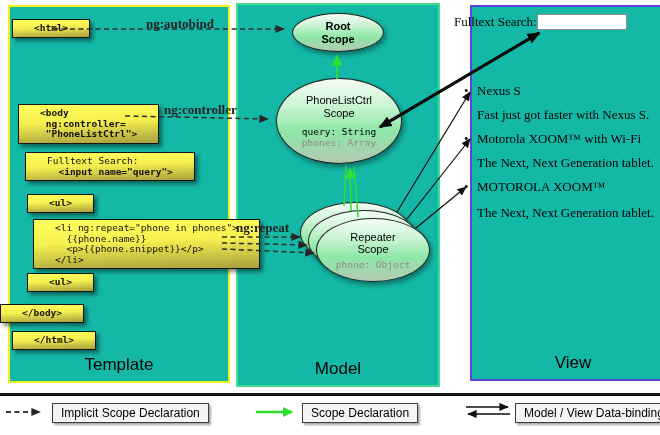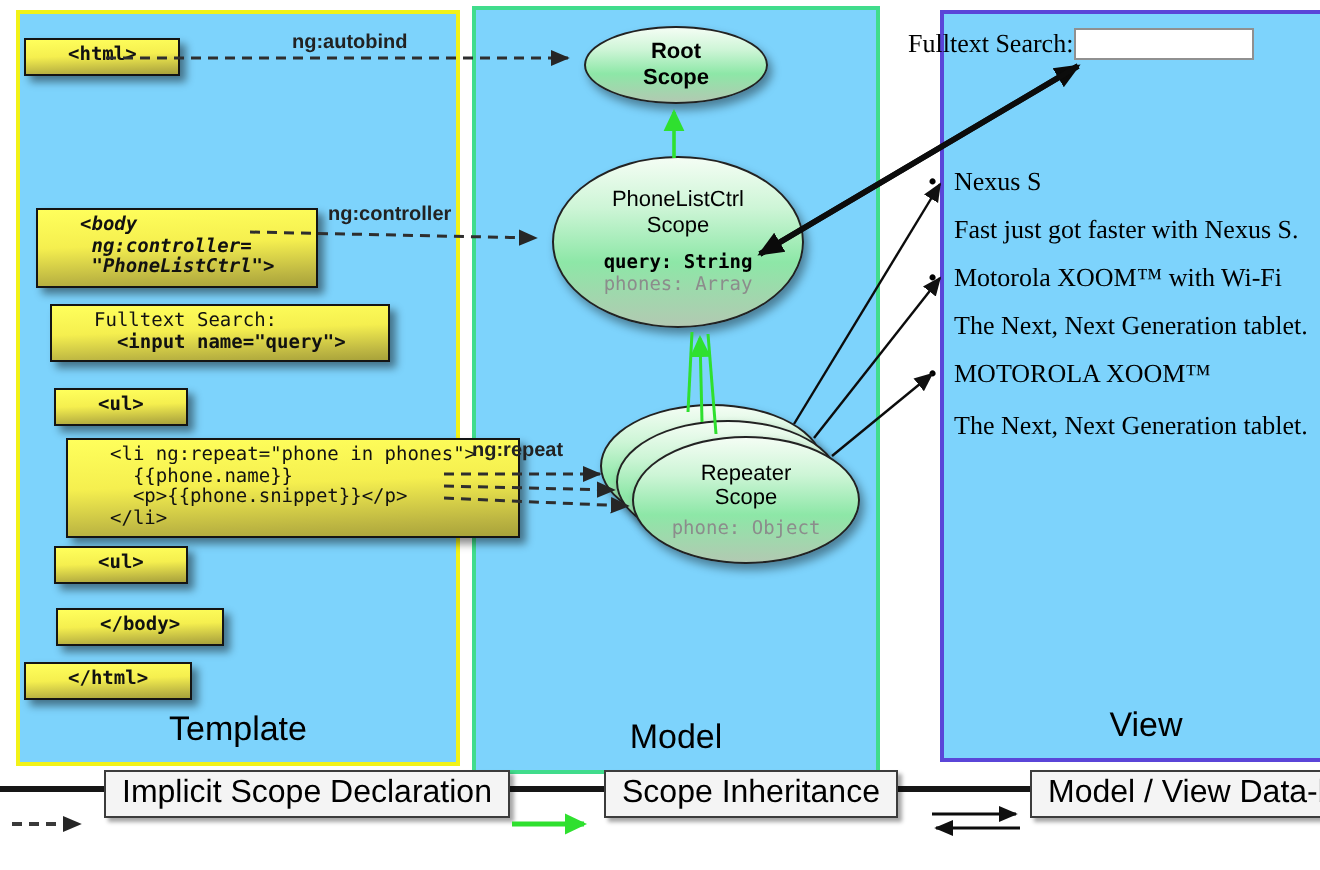--- a/index.html
+++ b/index.html
@@ -1,89 +1,89 @@
 <!DOCTYPE html>
 <html><head>
 <meta charset="utf-8">
 <style>
   html,body{margin:0;padding:0;background:#fff;}
   .stage{position:relative;width:660px;height:435px;background:#fff;overflow:hidden;
          font-family:"Liberation Sans",sans-serif;}
   
-  .panel{position:absolute;background:#7dd3fc;border:2px solid;}
+  .panel{position:absolute;background:#14b8a6;border:2px solid;}
   .panel-template{left:8px;top:5px;width:218px;height:374px;border-color:#f2f218;}
   .panel-model{left:236px;top:3px;width:200px;height:380px;border-color:#41dc8c;}
   .panel-view{left:470px;top:5px;width:202px;height:372px;border-color:#5a45d8;}
   .panel-title{position:absolute;left:0;right:0;bottom:6px;text-align:center;
                font-size:17px;color:#000;}
   
   .codebox{position:absolute;padding:3px 21px;white-space:pre;
            font-family:"DejaVu Sans Mono",monospace;font-size:9.5px;line-height:10.5px;color:#111;
            background:linear-gradient(178deg,#ffff5c 0%,#f5ef4f 45%,#bcb542 85%,#a8a23a 100%);
            border:1.5px solid #141414;box-shadow:3px 3px 4px rgba(0,0,0,0.45);}
   .codebox.bold{font-weight:bold;}
   .codebox .bold{font-weight:bold;}
-  .edge-label{position:absolute;font-family:Liberation Sans, sans-serif;font-size:10px;
+  .edge-label{position:absolute;font-family:Liberation Serif, serif;font-size:13px;
               font-weight:bold;color:#222;}
   
   .scope{position:absolute;border-radius:50%;border:1.6px solid #222;text-align:center;
          background:linear-gradient(180deg,#f4fdf4 0%,#cdf5d6 30%,#8de7a7 62%,#b2c9b2 100%);
          box-shadow:2px 3px 5px rgba(0,0,0,0.40);
          display:flex;flex-direction:column;align-items:center;justify-content:center;}
   .scope-title{font-size:11px;line-height:12.5px;white-space:pre;color:#000;}
   .scope-prop{font-family:"DejaVu Sans Mono",monospace;font-size:9.5px;line-height:11px;}
-  .prop-bold{font-weight:bold;color:#000;}
+  .prop-bold{font-weight:normal;color:#000;}
   .prop-gray{color:#8c8c8c;}
   
   .view-search-label{position:absolute;left:454px;top:14px;
                      font-family:"Liberation Serif",serif;font-size:13px;color:#000;}
   .view-search-input{position:absolute;left:537px;top:14px;width:84px;height:14px;
                      border:1px solid #909090;background:#fff;font-size:11px;padding:0 2px;
                      font-family:"Liberation Serif",serif;}
   .view-list{position:absolute;left:464px;top:79px;width:185px;
              font-family:"Liberation Serif",serif;font-size:13px;color:#000;white-space:nowrap;}
   .view-line{line-height:24px;height:24px;}
   .view-bullet{display:inline-block;width:13px;}
   .view-snippet{padding-left:13px;}
   
   .separator{position:absolute;left:0;top:393px;width:660px;height:3px;background:#161616;}
-  .legend-box{position:absolute;top:385px;padding:2px 8px;white-space:nowrap;
-              font-size:16px;color:#000;background:#f4f4f4;border:1.5px solid #3c3c3c;
+  .legend-box{position:absolute;top:403px;padding:2px 8px;white-space:nowrap;
+              font-size:12px;color:#000;background:#f4f4f4;border:1.5px solid #3c3c3c;
               box-shadow:2px 2px 2px rgba(0,0,0,0.35);}
   
   .overlay{position:absolute;left:0;top:0;z-index:30;pointer-events:none;}
 </style>
 </head>
 <body>
 
 <div class="stage">
 
   <div class="panel panel-template">
     <div class="panel-title">Template</div>
   </div>
   <div class="panel panel-model">
     <div class="panel-title">Model</div>
   </div>
   <div class="panel panel-view">
     <div class="panel-title">View</div>
   </div>
 
   <div class="codebox bold" style="left:12px;top:19px;">&lt;html&gt;</div>
-  <div class="codebox bold" style="left:18px;top:104px;font-style:italic;">&lt;body
+  <div class="codebox bold" style="left:18px;top:104px;">&lt;body
  ng:controller=
  "PhoneListCtrl"&gt;</div>
   <div class="codebox" style="left:25px;top:152px;"><span>Fulltext Search:</span>
 <span class="bold">  &lt;input name="query"&gt;</span></div>
   <div class="codebox bold" style="left:27px;top:194px;">&lt;ul&gt;</div>
   <div class="codebox" style="left:33px;top:219px;">&lt;li ng:repeat="phone in phones"&gt;
   {{phone.name}}
   &lt;p&gt;{{phone.snippet}}&lt;/p&gt;
 &lt;/li&gt;</div>
   <div class="codebox bold" style="left:27px;top:273px;">&lt;ul&gt;</div>
-  <div class="codebox bold" style="left:28px;top:304px;">&lt;/body&gt;</div>
+  <div class="codebox bold" style="left:0;top:304px;">&lt;/body&gt;</div>
   <div class="codebox bold" style="left:12px;top:331px;">&lt;/html&gt;</div>
 
   <div class="edge-label" style="left:146px;top:16px;">ng:autobind</div>
   <div class="edge-label" style="left:136px;top:102px;padding-left:28px;">ng:controller</div>
   <div class="edge-label" style="left:236px;top:220px;">ng:repeat</div>
 
   <div class="scope" style="left:292px;top:13px;width:90px;height:37px;font-weight:bold;">
     <div class="scope-title">Root
 Scope</div>
   </div>
@@ -112,21 +112,21 @@
     <div class="view-line"><span class="view-bullet">•</span><span>Nexus S</span></div>
     <div class="view-line view-snippet">Fast just got faster with Nexus S.</div>
     <div class="view-line"><span class="view-bullet">•</span><span>Motorola XOOM™  with Wi-Fi</span></div>
     <div class="view-line view-snippet">The Next, Next Generation tablet.</div>
     <div class="view-line"><span class="view-bullet">•</span><span>MOTOROLA XOOM™</span></div>
     <div class="view-line view-snippet" style="line-height:28px;">The Next, Next Generation tablet.</div>
   </div>
 
   <div class="separator"></div>
   <div class="legend-box" style="left:52px;">Implicit Scope Declaration</div>
-  <div class="legend-box" style="left:302px;">Scope Inheritance</div>
+  <div class="legend-box" style="left:302px;">Scope Declaration</div>
   <div class="legend-box" style="left:515px;">Model / View Data-binding</div>
 
   <svg class="overlay" width="660" height="435" viewBox="0 0 660 435">
     <defs>
       <marker id="ah-black" markerUnits="userSpaceOnUse" markerWidth="11" markerHeight="10" refX="8.6" refY="4.5" orient="auto">
         <path d="M0,0.4 L9.5,4.5 L0,8.6 Z" fill="#101010"></path>
       </marker>
       <marker id="ah-big" markerUnits="userSpaceOnUse" markerWidth="15" markerHeight="13" refX="11.5" refY="6" orient="auto">
         <path d="M0,0.5 L13,6 L0,11.5 Z" fill="#0a0a0a"></path>
       </marker>

